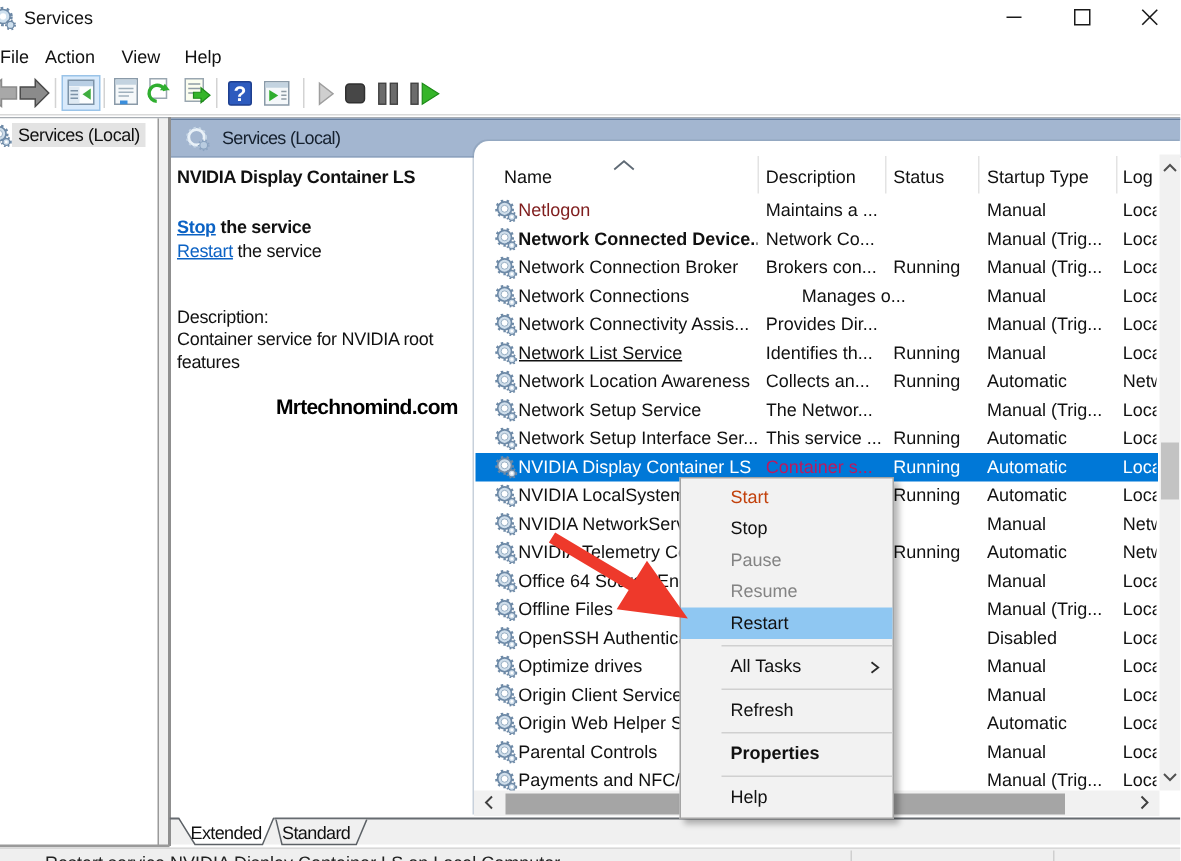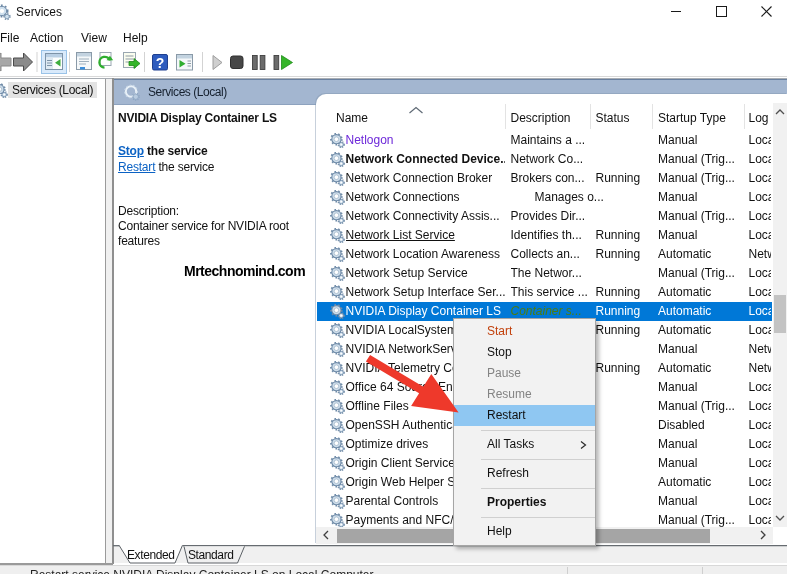--- a/index.html
+++ b/index.html
@@ -117,21 +117,21 @@
 <div class="ab" style="left:651.5px;top:104px;width:1px;height:25px;background:#e3e3e3"></div>
 <div class="ab" style="left:743.5px;top:104px;width:1px;height:25px;background:#e3e3e3"></div>
 <svg style="position:absolute;left:330px;top:132.5px" width="15" height="15" viewBox="0 0 15 15">
 <circle cx="6.4" cy="6.2" r="5.4" fill="none" stroke="#6e8aa7" stroke-width="1.8" stroke-dasharray="1.6 2.2"></circle>
 <circle cx="6.4" cy="6.2" r="4.6" fill="#cfdeeb" stroke="#6e8aa7" stroke-width="1.1"></circle>
 <circle cx="6.4" cy="6.2" r="2.3" fill="#ffffff" stroke="#8fa7bd" stroke-width="0.6"></circle>
 <circle cx="11.2" cy="11.6" r="3" fill="none" stroke="#6e8aa7" stroke-width="1.3" stroke-dasharray="1.1 1.4"></circle>
 <circle cx="11.2" cy="11.6" r="2.3" fill="#cfdeeb" stroke="#6e8aa7" stroke-width="0.9"></circle>
 <circle cx="11.2" cy="11.6" r="0.9" fill="#ffffff"></circle>
 </svg>
-<div class="t lv" style="left:345.5px;top:130.5px;color:#6d28d9;max-width:159px;overflow:hidden;">Netlogon</div>
+<div class="t lv" style="left:345.5px;top:130.5px;color:#7f1d1d;max-width:159px;overflow:hidden;">Netlogon</div>
 <div class="t lv" style="left:510.5px;top:130.5px;color:#111111;max-width:79px;overflow:hidden;">Maintains a ...</div>
 <div class="t lv" style="left:658px;top:130.5px;color:#111111;max-width:84px;overflow:hidden;">Manual</div>
 <div class="t lv" style="left:748.5px;top:130.5px;color:#111111;width:22.5px;overflow:hidden;">Local System</div>
 <svg style="position:absolute;left:330px;top:151.5px" width="15" height="15" viewBox="0 0 15 15">
 <circle cx="6.4" cy="6.2" r="5.4" fill="none" stroke="#6e8aa7" stroke-width="1.8" stroke-dasharray="1.6 2.2"></circle>
 <circle cx="6.4" cy="6.2" r="4.6" fill="#cfdeeb" stroke="#6e8aa7" stroke-width="1.1"></circle>
 <circle cx="6.4" cy="6.2" r="2.3" fill="#ffffff" stroke="#8fa7bd" stroke-width="0.6"></circle>
 <circle cx="11.2" cy="11.6" r="3" fill="none" stroke="#6e8aa7" stroke-width="1.3" stroke-dasharray="1.1 1.4"></circle>
 <circle cx="11.2" cy="11.6" r="2.3" fill="#cfdeeb" stroke="#6e8aa7" stroke-width="0.9"></circle>
 <circle cx="11.2" cy="11.6" r="0.9" fill="#ffffff"></circle>
@@ -231,21 +231,21 @@
 <div class="ab" style="left:317px;top:301.5px;width:455px;height:19px;background:#0078d7"></div>
 <svg style="position:absolute;left:330px;top:303.5px" width="15" height="15" viewBox="0 0 15 15">
 <circle cx="6.4" cy="6.2" r="5.4" fill="none" stroke="#6e8aa7" stroke-width="1.8" stroke-dasharray="1.6 2.2"></circle>
 <circle cx="6.4" cy="6.2" r="4.6" fill="#cfdeeb" stroke="#6e8aa7" stroke-width="1.1"></circle>
 <circle cx="6.4" cy="6.2" r="2.3" fill="#ffffff" stroke="#8fa7bd" stroke-width="0.6"></circle>
 <circle cx="11.2" cy="11.6" r="3" fill="none" stroke="#6e8aa7" stroke-width="1.3" stroke-dasharray="1.1 1.4"></circle>
 <circle cx="11.2" cy="11.6" r="2.3" fill="#cfdeeb" stroke="#6e8aa7" stroke-width="0.9"></circle>
 <circle cx="11.2" cy="11.6" r="0.9" fill="#ffffff"></circle>
 </svg>
 <div class="t lv" style="left:345.5px;top:301.5px;color:#ffffff;max-width:159px;overflow:hidden;">NVIDIA Display Container LS</div>
-<div class="t lv" style="left:510.5px;top:301.5px;color:#4d7c0f;max-width:79px;overflow:hidden;font-style:italic;">Container s...</div>
+<div class="t lv" style="left:510.5px;top:301.5px;color:#be185d;max-width:79px;overflow:hidden;">Container s...</div>
 <div class="t lv" style="left:595.5px;top:301.5px;color:#ffffff;">Running</div>
 <div class="t lv" style="left:658px;top:301.5px;color:#ffffff;max-width:84px;overflow:hidden;">Automatic</div>
 <div class="t lv" style="left:748.5px;top:301.5px;color:#ffffff;width:22.5px;overflow:hidden;">Local System</div>
 <svg style="position:absolute;left:330px;top:322.5px" width="15" height="15" viewBox="0 0 15 15">
 <circle cx="6.4" cy="6.2" r="5.4" fill="none" stroke="#6e8aa7" stroke-width="1.8" stroke-dasharray="1.6 2.2"></circle>
 <circle cx="6.4" cy="6.2" r="4.6" fill="#cfdeeb" stroke="#6e8aa7" stroke-width="1.1"></circle>
 <circle cx="6.4" cy="6.2" r="2.3" fill="#ffffff" stroke="#8fa7bd" stroke-width="0.6"></circle>
 <circle cx="11.2" cy="11.6" r="3" fill="none" stroke="#6e8aa7" stroke-width="1.3" stroke-dasharray="1.1 1.4"></circle>
 <circle cx="11.2" cy="11.6" r="2.3" fill="#cfdeeb" stroke="#6e8aa7" stroke-width="0.9"></circle>
 <circle cx="11.2" cy="11.6" r="0.9" fill="#ffffff"></circle>

